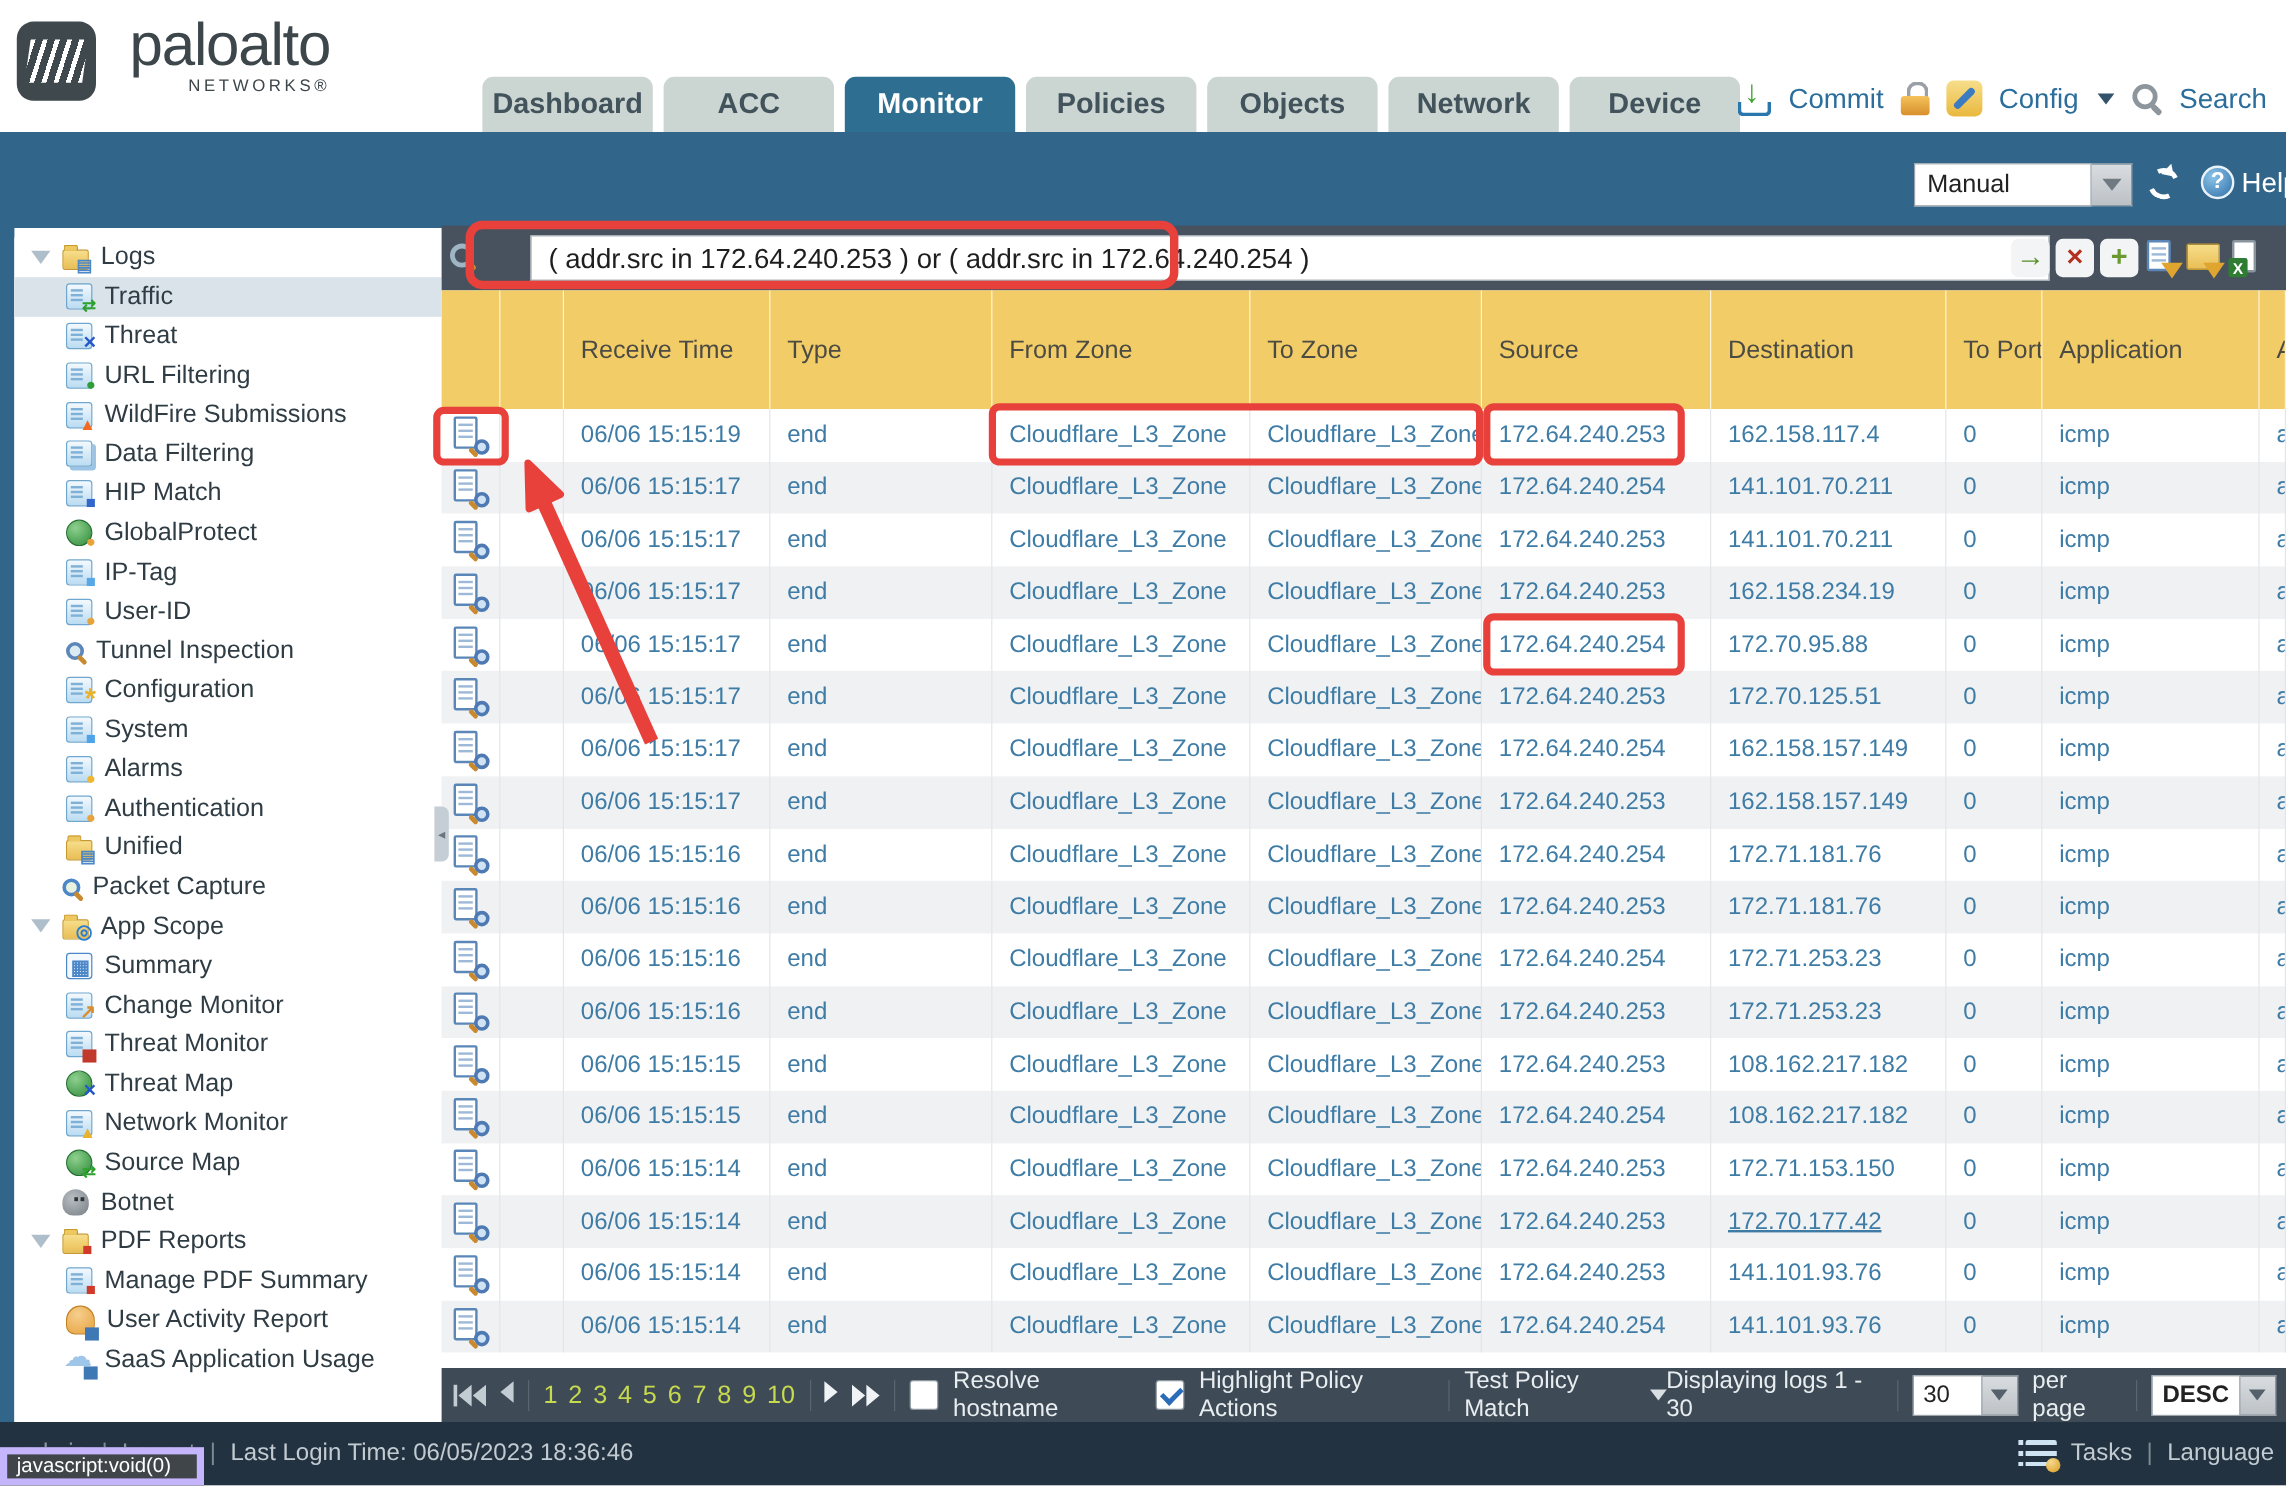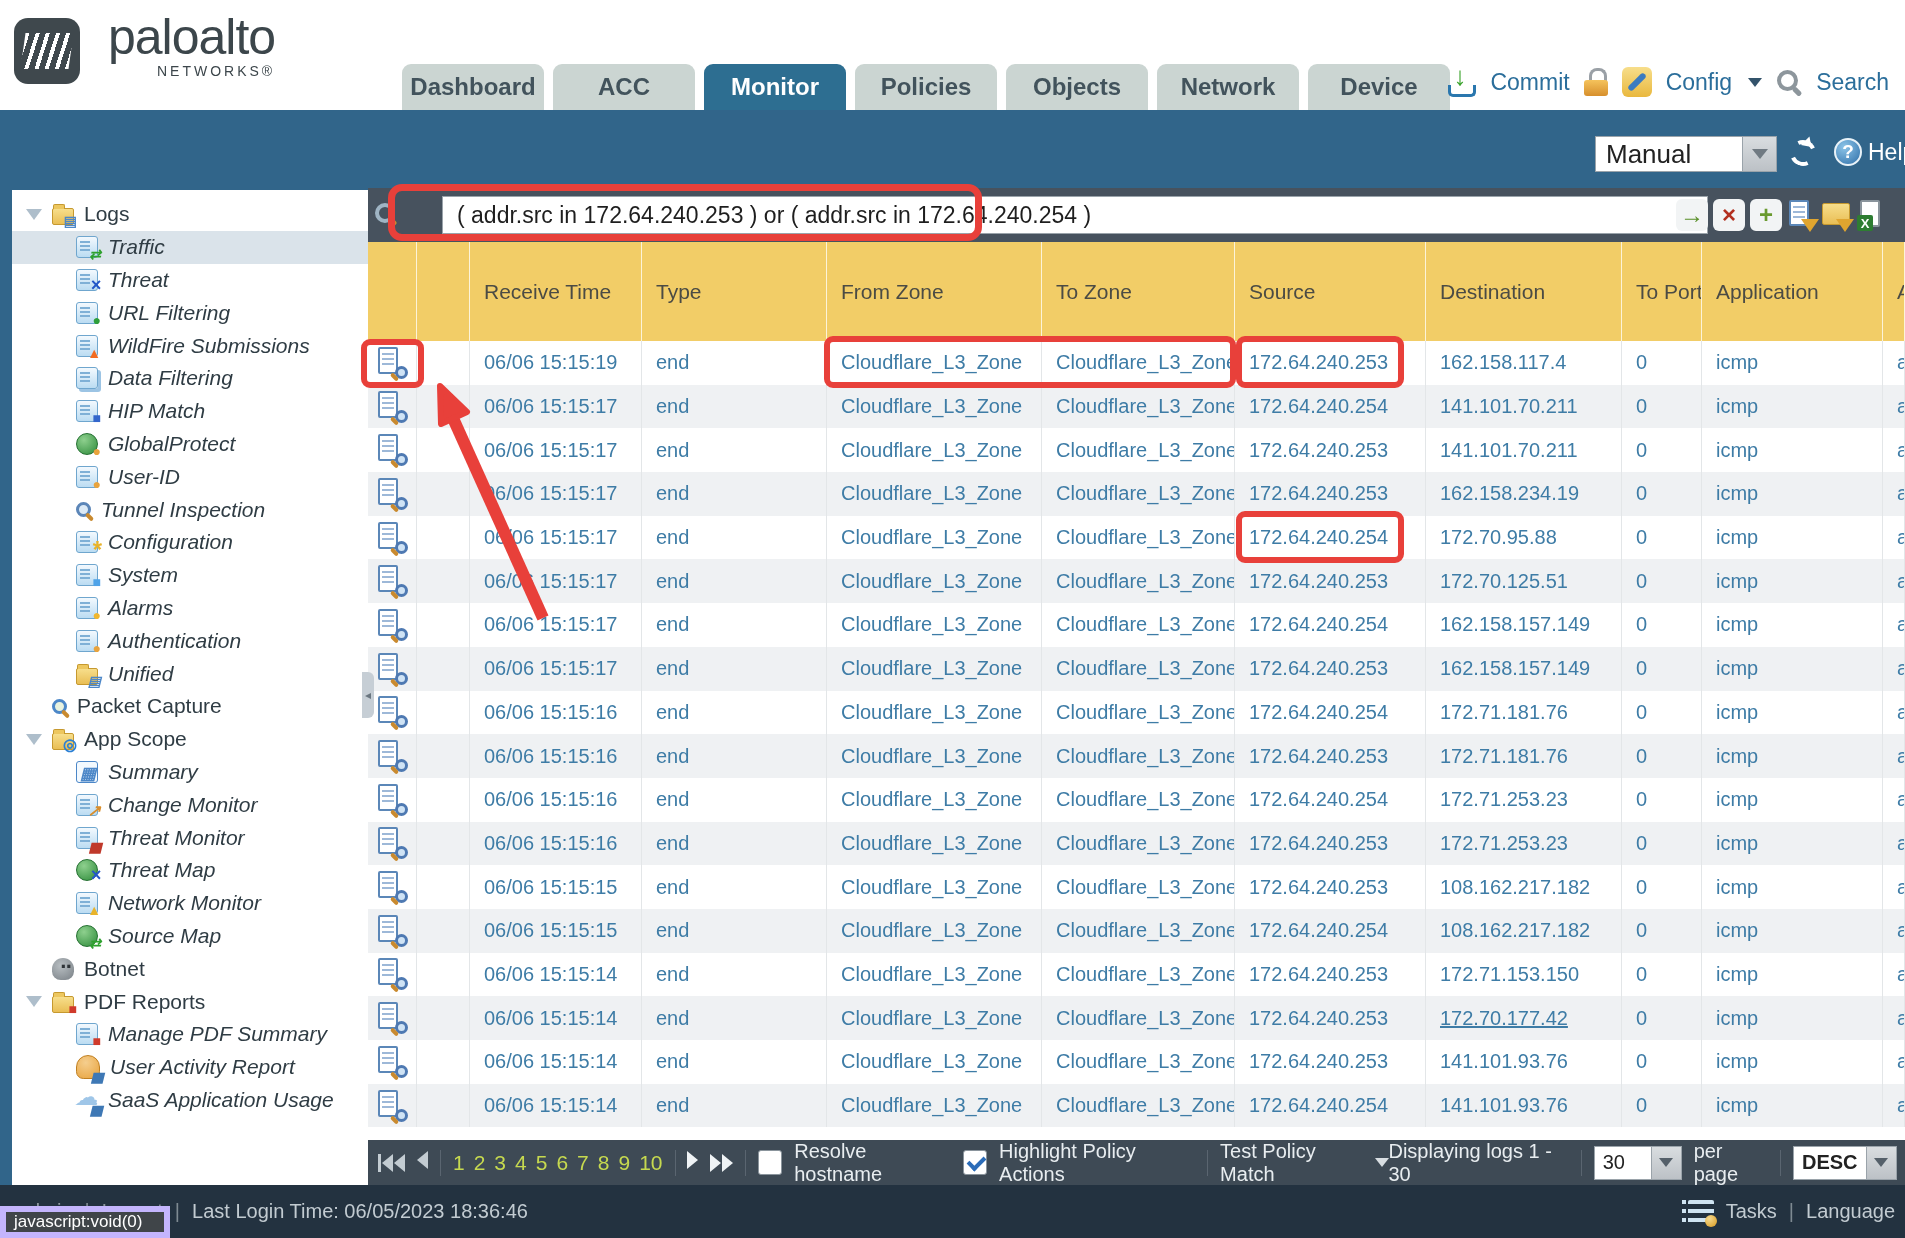--- a/index.html
+++ b/index.html
@@ -33,38 +33,38 @@
   .ic-config::after{content:"";position:absolute;left:4px;top:12px;width:22px;height:6px;background:#3B7BC0;border-radius:3px;transform:rotate(-45deg);}
   .ic-search{position:relative;width:26px;height:26px;display:inline-block;}
   .ic-search::before{content:"";position:absolute;left:1px;top:1px;width:13px;height:13px;border:4px solid #8D969C;border-radius:50%;}
   .ic-search::after{content:"";position:absolute;right:0;bottom:1px;width:10px;height:5px;background:#8D969C;border-radius:2px;transform:rotate(45deg);}
   .caret-dn{display:inline-block;width:0;height:0;border-left:7px solid transparent;border-right:7px solid transparent;border-top:9px solid #33536B;margin-left:2px;}
 
   
   .tealband{position:absolute;top:110px;left:0;width:1905px;height:80px;background:#31658A;}
   .leftstrip{position:absolute;top:190px;left:0;width:12px;height:995px;background:#31658A;}
   .manual-box{position:absolute;left:1595px;top:136px;display:flex;}
-  .manual-sel{width:148px;height:36px;background:#fff;border:1px solid #9AA3AA;font-size:26px;color:#222;
+  .manual-sel{width:148px;height:36px;background:#fff;border:1px solid #9AA3AA;font-size:21px;color:#222;
       display:flex;align-items:center;padding-left:10px;box-sizing:border-box;}
   .manual-btn{width:34px;height:36px;background:linear-gradient(#D9DDE0,#BCC1C6);border:1px solid #9AA3AA;border-left:none;
       display:flex;align-items:center;justify-content:center;box-sizing:border-box;}
   .manual-btn i{width:0;height:0;border-left:8px solid transparent;border-right:8px solid transparent;border-top:10px solid #707A82;}
   .ic-refresh{position:absolute;left:1790px;top:140px;width:26px;height:26px;}
   .ic-refresh::before{content:"";position:absolute;inset:0;border:4px solid #fff;border-radius:50%;border-left-color:transparent;border-right-color:transparent;transform:rotate(20deg);}
   .ic-refresh::after{content:"";position:absolute;right:-2px;top:0;width:0;height:0;border:6px solid transparent;border-left:9px solid #fff;transform:rotate(45deg);}
   .help-wrap{position:absolute;left:1834px;top:138px;display:flex;align-items:center;gap:6px;color:#fff;font-size:23px;}
   .ic-help{width:28px;height:28px;border-radius:50%;background:radial-gradient(circle at 35% 30%,#8CC4E8,#2F6FA8);
       color:#fff;font-size:19px;font-weight:bold;display:flex;align-items:center;justify-content:center;border:2px solid #E8F2F8;box-sizing:border-box;}
 
   
   .sidebar{position:absolute;left:12px;top:198px;width:356px;height:987px;background:#fff;overflow:hidden;}
   .sb-row{height:32.8px;display:flex;align-items:center;font-size:21px;color:#2F3C44;white-space:nowrap;}
   .sb-row.selected{background:#DAE3EA;}
   .sb-row.lvl0{padding-left:14px;}
-  .sb-row.lvl1{padding-left:64px;font-style:italic;}
+  .sb-row.lvl1{padding-left:43px;}
   .exp{width:26px;flex:0 0 26px;display:flex;align-items:center;}
   .exp i{width:0;height:0;border-left:8px solid transparent;border-right:8px solid transparent;border-top:11px solid #AEBECB;}
   .sb-label{margin-left:10px;}
   .sb-handle{position:absolute;left:362px;top:672px;width:12px;height:46px;background:#C6CED5;border-radius:0 6px 6px 0;
       display:flex;align-items:center;justify-content:center;font-size:12px;color:#6A7680;z-index:5;}
 
   
   .icon{width:22px;height:22px;flex:0 0 22px;display:inline-block;position:relative;}
   .ic-doc{background:linear-gradient(#F3F9FE,#BBDCF2);border:1px solid #6FA6CE;border-radius:3px;box-sizing:border-box;}
   .ic-doc::before{content:"";position:absolute;left:3px;right:7px;top:4px;height:2px;background:#7FB0D6;box-shadow:0 4px 0 #7FB0D6,0 8px 0 #7FB0D6;}
@@ -270,20 +270,24 @@
     </div>
     <div class="sb-row lvl1">
       <span class="icon ic-doc hip-match-icon"></span>
       <span class="sb-label">HIP Match</span>
     </div>
     <div class="sb-row lvl1">
       <span class="icon ic-globe globalprotect-icon"></span>
       <span class="sb-label">GlobalProtect</span>
     </div>
     <div class="sb-row lvl1">
+      <span class="icon ic-doc ip-tag-icon"></span>
+      <span class="sb-label">IP-Tag</span>
+    </div>
+    <div class="sb-row lvl1">
       <span class="icon ic-doc user-id-icon"></span>
       <span class="sb-label">User-ID</span>
     </div>
     <div class="sb-row lvl1">
       <span class="icon tunnel-inspection-icon"></span>
       <span class="sb-label">Tunnel Inspection</span>
     </div>
     <div class="sb-row lvl1">
       <span class="icon ic-doc configuration-icon"></span>
       <span class="sb-label">Configuration</span>

